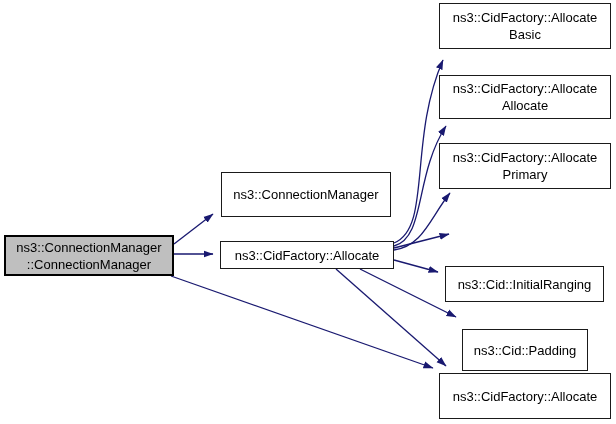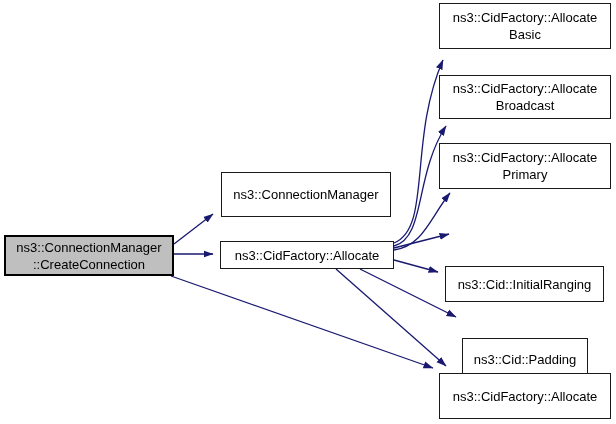--- a/index.html
+++ b/index.html
@@ -53,52 +53,52 @@
       <path d="M 394 250 C 423 246, 430 218, 450 193" marker-end="url(#arrow)"></path>
       <path d="M 394 248 L 449 234" marker-end="url(#arrow)"></path>
       <path d="M 394 260 L 438 272" marker-end="url(#arrow)"></path>
       <path d="M 360 269 L 456 317" marker-end="url(#arrow)"></path>
       <path d="M 336 269 L 446 366" marker-end="url(#arrow)"></path>
     </g>
   </svg>
 
   <div class="node current" style="left:4px; top:235px; width:170px; height:41px;">
     <span>ns3::ConnectionManager</span>
-    <span>::CreateConnection</span>
+    <span>::ConnectionManager</span>
   </div>
 
   <div class="node" style="left:221px; top:172px; width:170px; height:45px;">
     <span>ns3::ConnectionManager</span>
   </div>
 
   <div class="node" style="left:220px; top:241px; width:174px; height:28px;">
     <span>ns3::CidFactory::Allocate</span>
   </div>
 
   <div class="node" style="left:439px; top:3px; width:172px; height:46px;">
     <span>ns3::CidFactory::Allocate</span>
     <span>Basic</span>
   </div>
 
   <div class="node" style="left:439px; top:75px; width:172px; height:44px;">
     <span>ns3::CidFactory::Allocate</span>
-    <span>Broadcast</span>
+    <span>Allocate</span>
   </div>
 
   <div class="node" style="left:439px; top:143px; width:172px; height:46px;">
     <span>ns3::CidFactory::Allocate</span>
     <span>Primary</span>
   </div>
 
 
   <div class="node" style="left:445px; top:266px; width:159px; height:36px;">
     <span>ns3::Cid::InitialRanging</span>
   </div>
 
-  <div class="node" style="left:462px; top:338px; width:126px; height:42px;">
+  <div class="node" style="left:462px; top:329px; width:126px; height:42px;">
     <span>ns3::Cid::Padding</span>
   </div>
 
   <div class="node" style="left:439px; top:373px; width:172px; height:46px;">
     <span>ns3::CidFactory::Allocate</span>
   </div>
 
 </div>
 
 </body></html>

